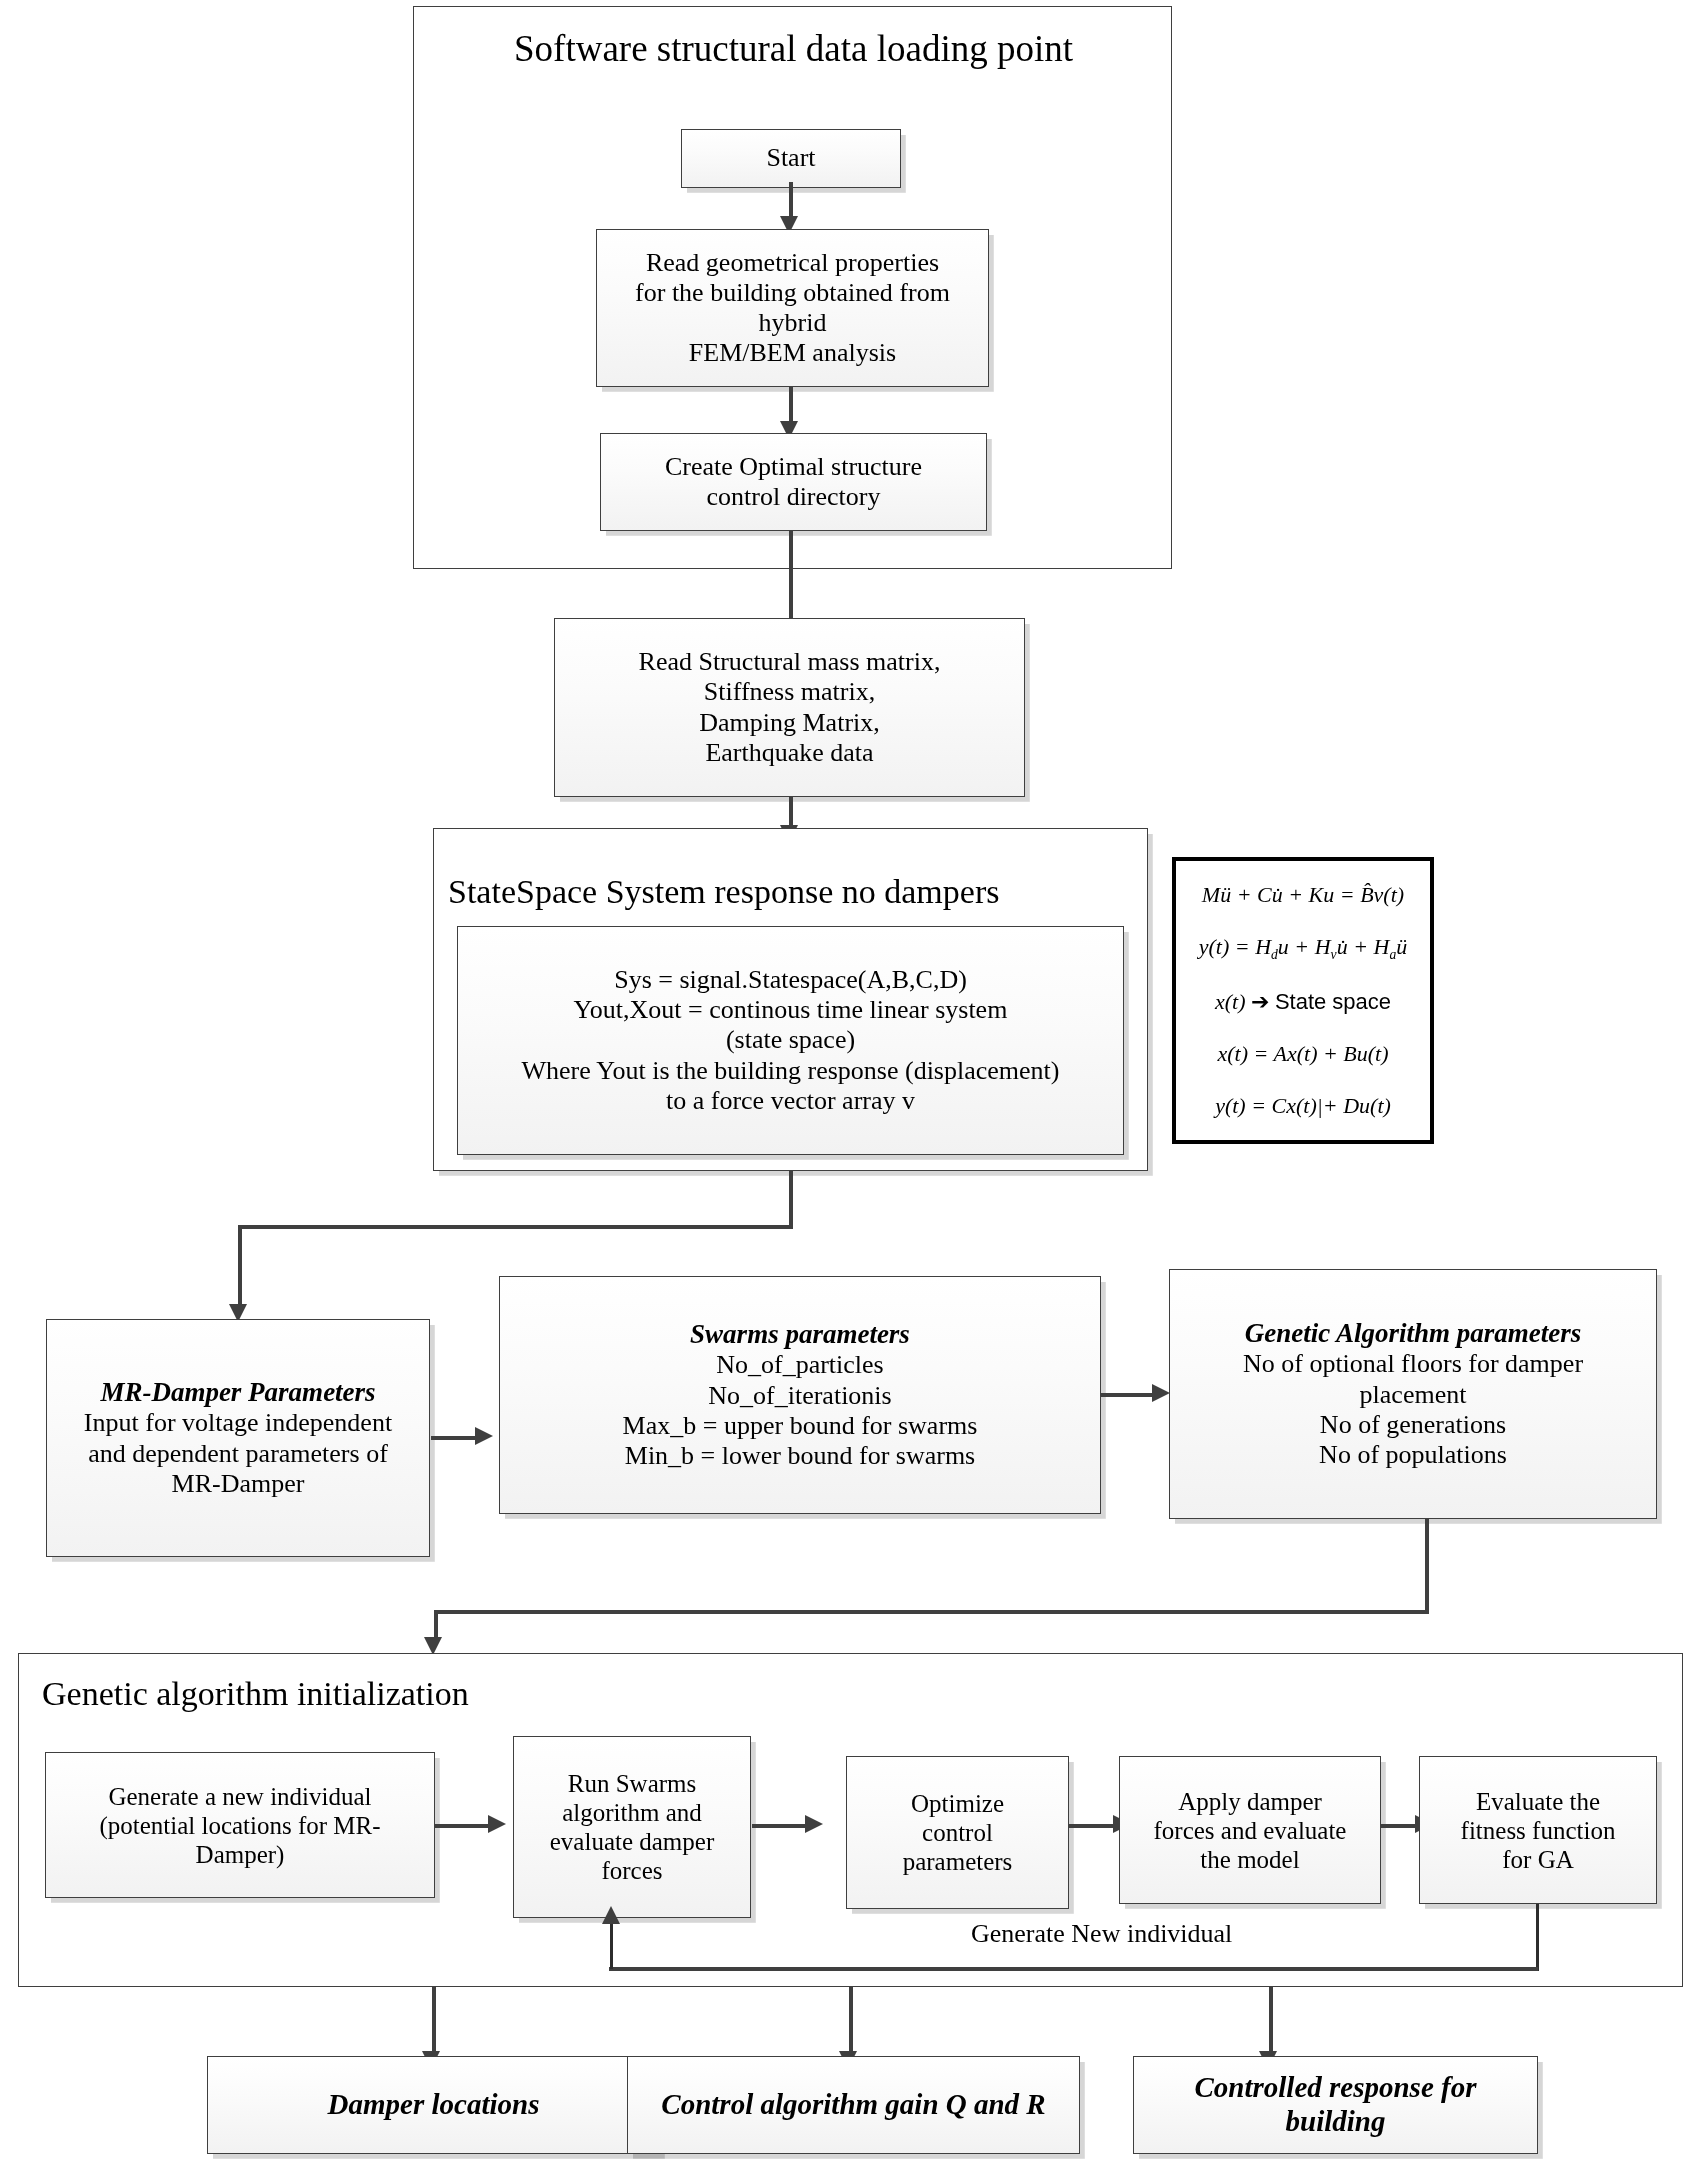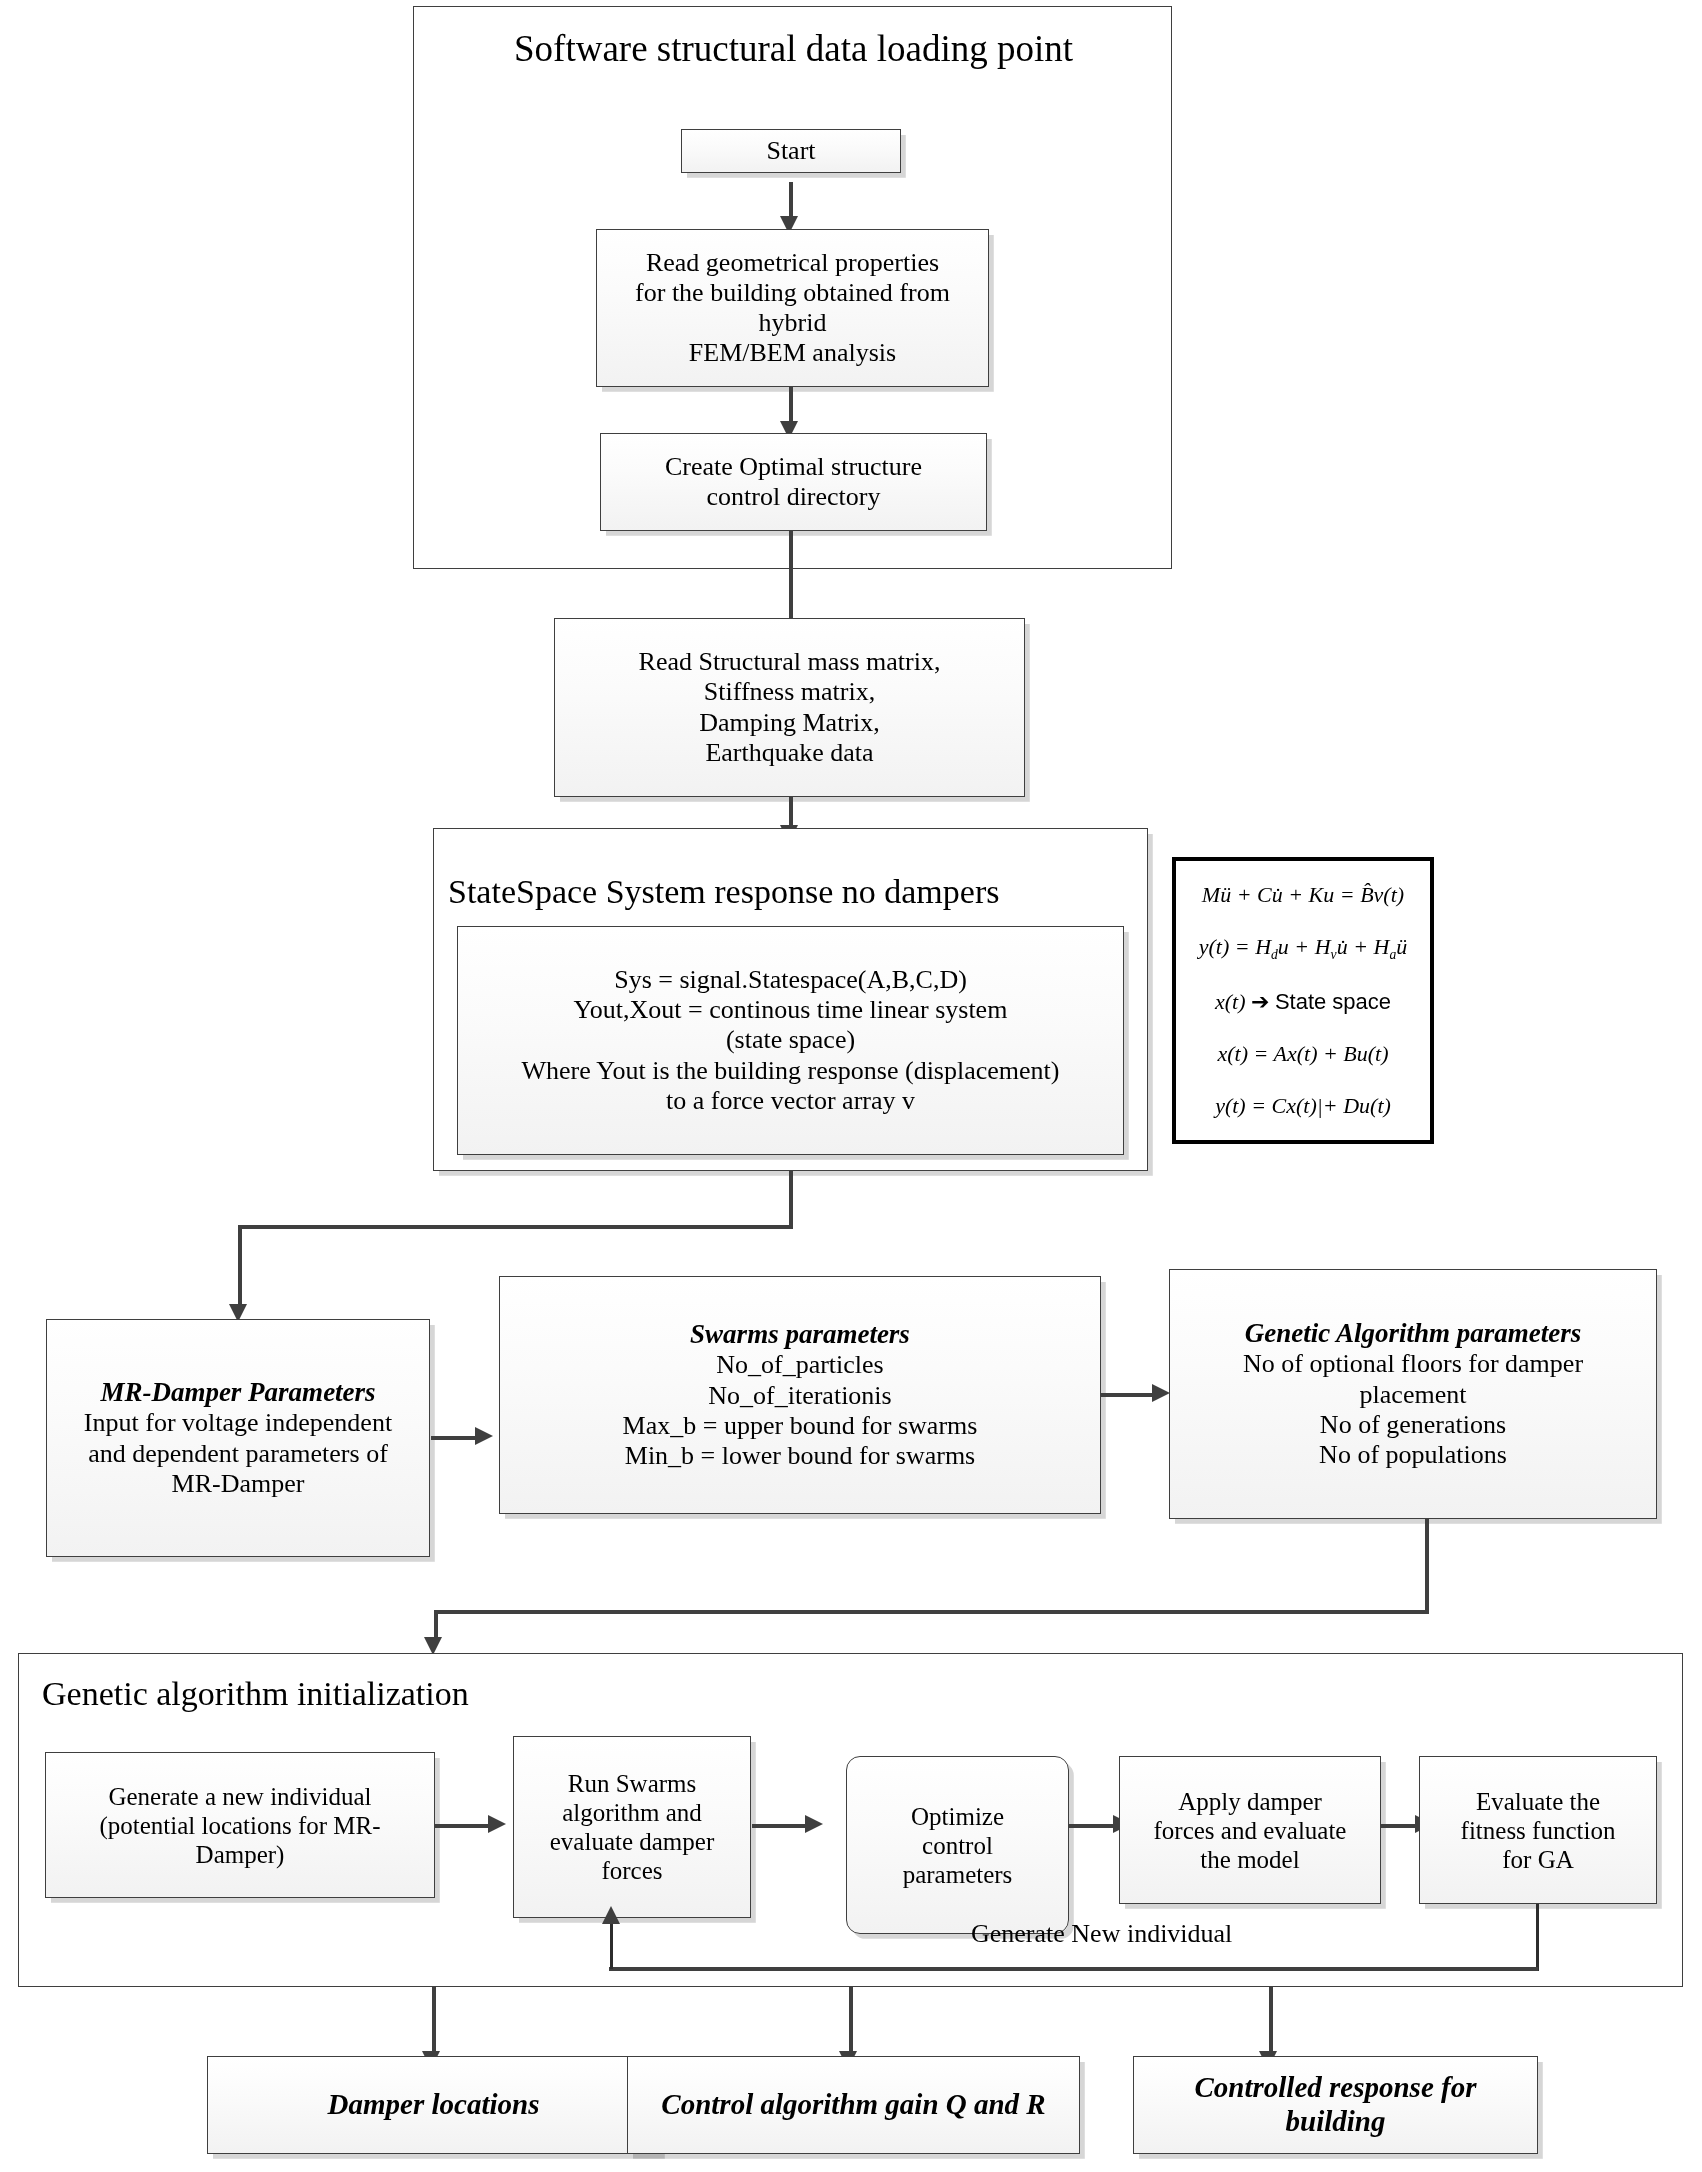--- a/index.html
+++ b/index.html
@@ -84,21 +84,21 @@
 </style>
 </head>
 <body>
 
 <div id="page">
 
   <div class="container" style="left:413px;top:6px;width:759px;height:563px;"></div>
 
   <div class="ttl t-section" style="left:472px;top:27px;width:643px;text-align:center;">Software structural data loading point</div>
 
-  <div class="box" style="left:681px;top:129px;width:220px;height:44px;">
+  <div class="box" style="left:681px;top:129px;width:220px;height:59px;">
     <span class="t-box line">Start</span>
   </div>
 
   <div class="v" style="left:789px;top:182px;height:37px;"></div>
   <div class="arrow-d" style="left:780px;top:216px;"></div>
 
   <div class="box" style="left:596px;top:229px;width:393px;height:158px;">
     <span class="t-box line">Read geometrical properties</span>
     <span class="t-box line">for the building obtained from</span>
     <span class="t-box line">hybrid</span>
@@ -212,21 +212,21 @@
 
   <div class="box" style="left:513px;top:1736px;width:238px;height:182px;">
     <span class="t-box-sm line">Run Swarms</span>
     <span class="t-box-sm line">algorithm and</span>
     <span class="t-box-sm line">evaluate damper</span>
     <span class="t-box-sm line">forces</span>
   </div>
   <div class="h" style="left:752px;top:1824px;width:57px;"></div>
   <div class="arrow-r" style="left:805px;top:1815px;"></div>
 
-  <div class="box" style="left:846px;top:1756px;width:223px;height:178px;border-radius:14px;">
+  <div class="box" style="left:846px;top:1756px;width:223px;height:153px;">
     <span class="t-box-sm line">Optimize</span>
     <span class="t-box-sm line">control</span>
     <span class="t-box-sm line">parameters</span>
   </div>
   <div class="h" style="left:1069px;top:1824px;width:46px;"></div>
   <div class="arrow-r" style="left:1113px;top:1815px;"></div>
 
   <div class="box" style="left:1119px;top:1756px;width:262px;height:148px;">
     <span class="t-box-sm line">Apply damper</span>
     <span class="t-box-sm line">forces and evaluate</span>

